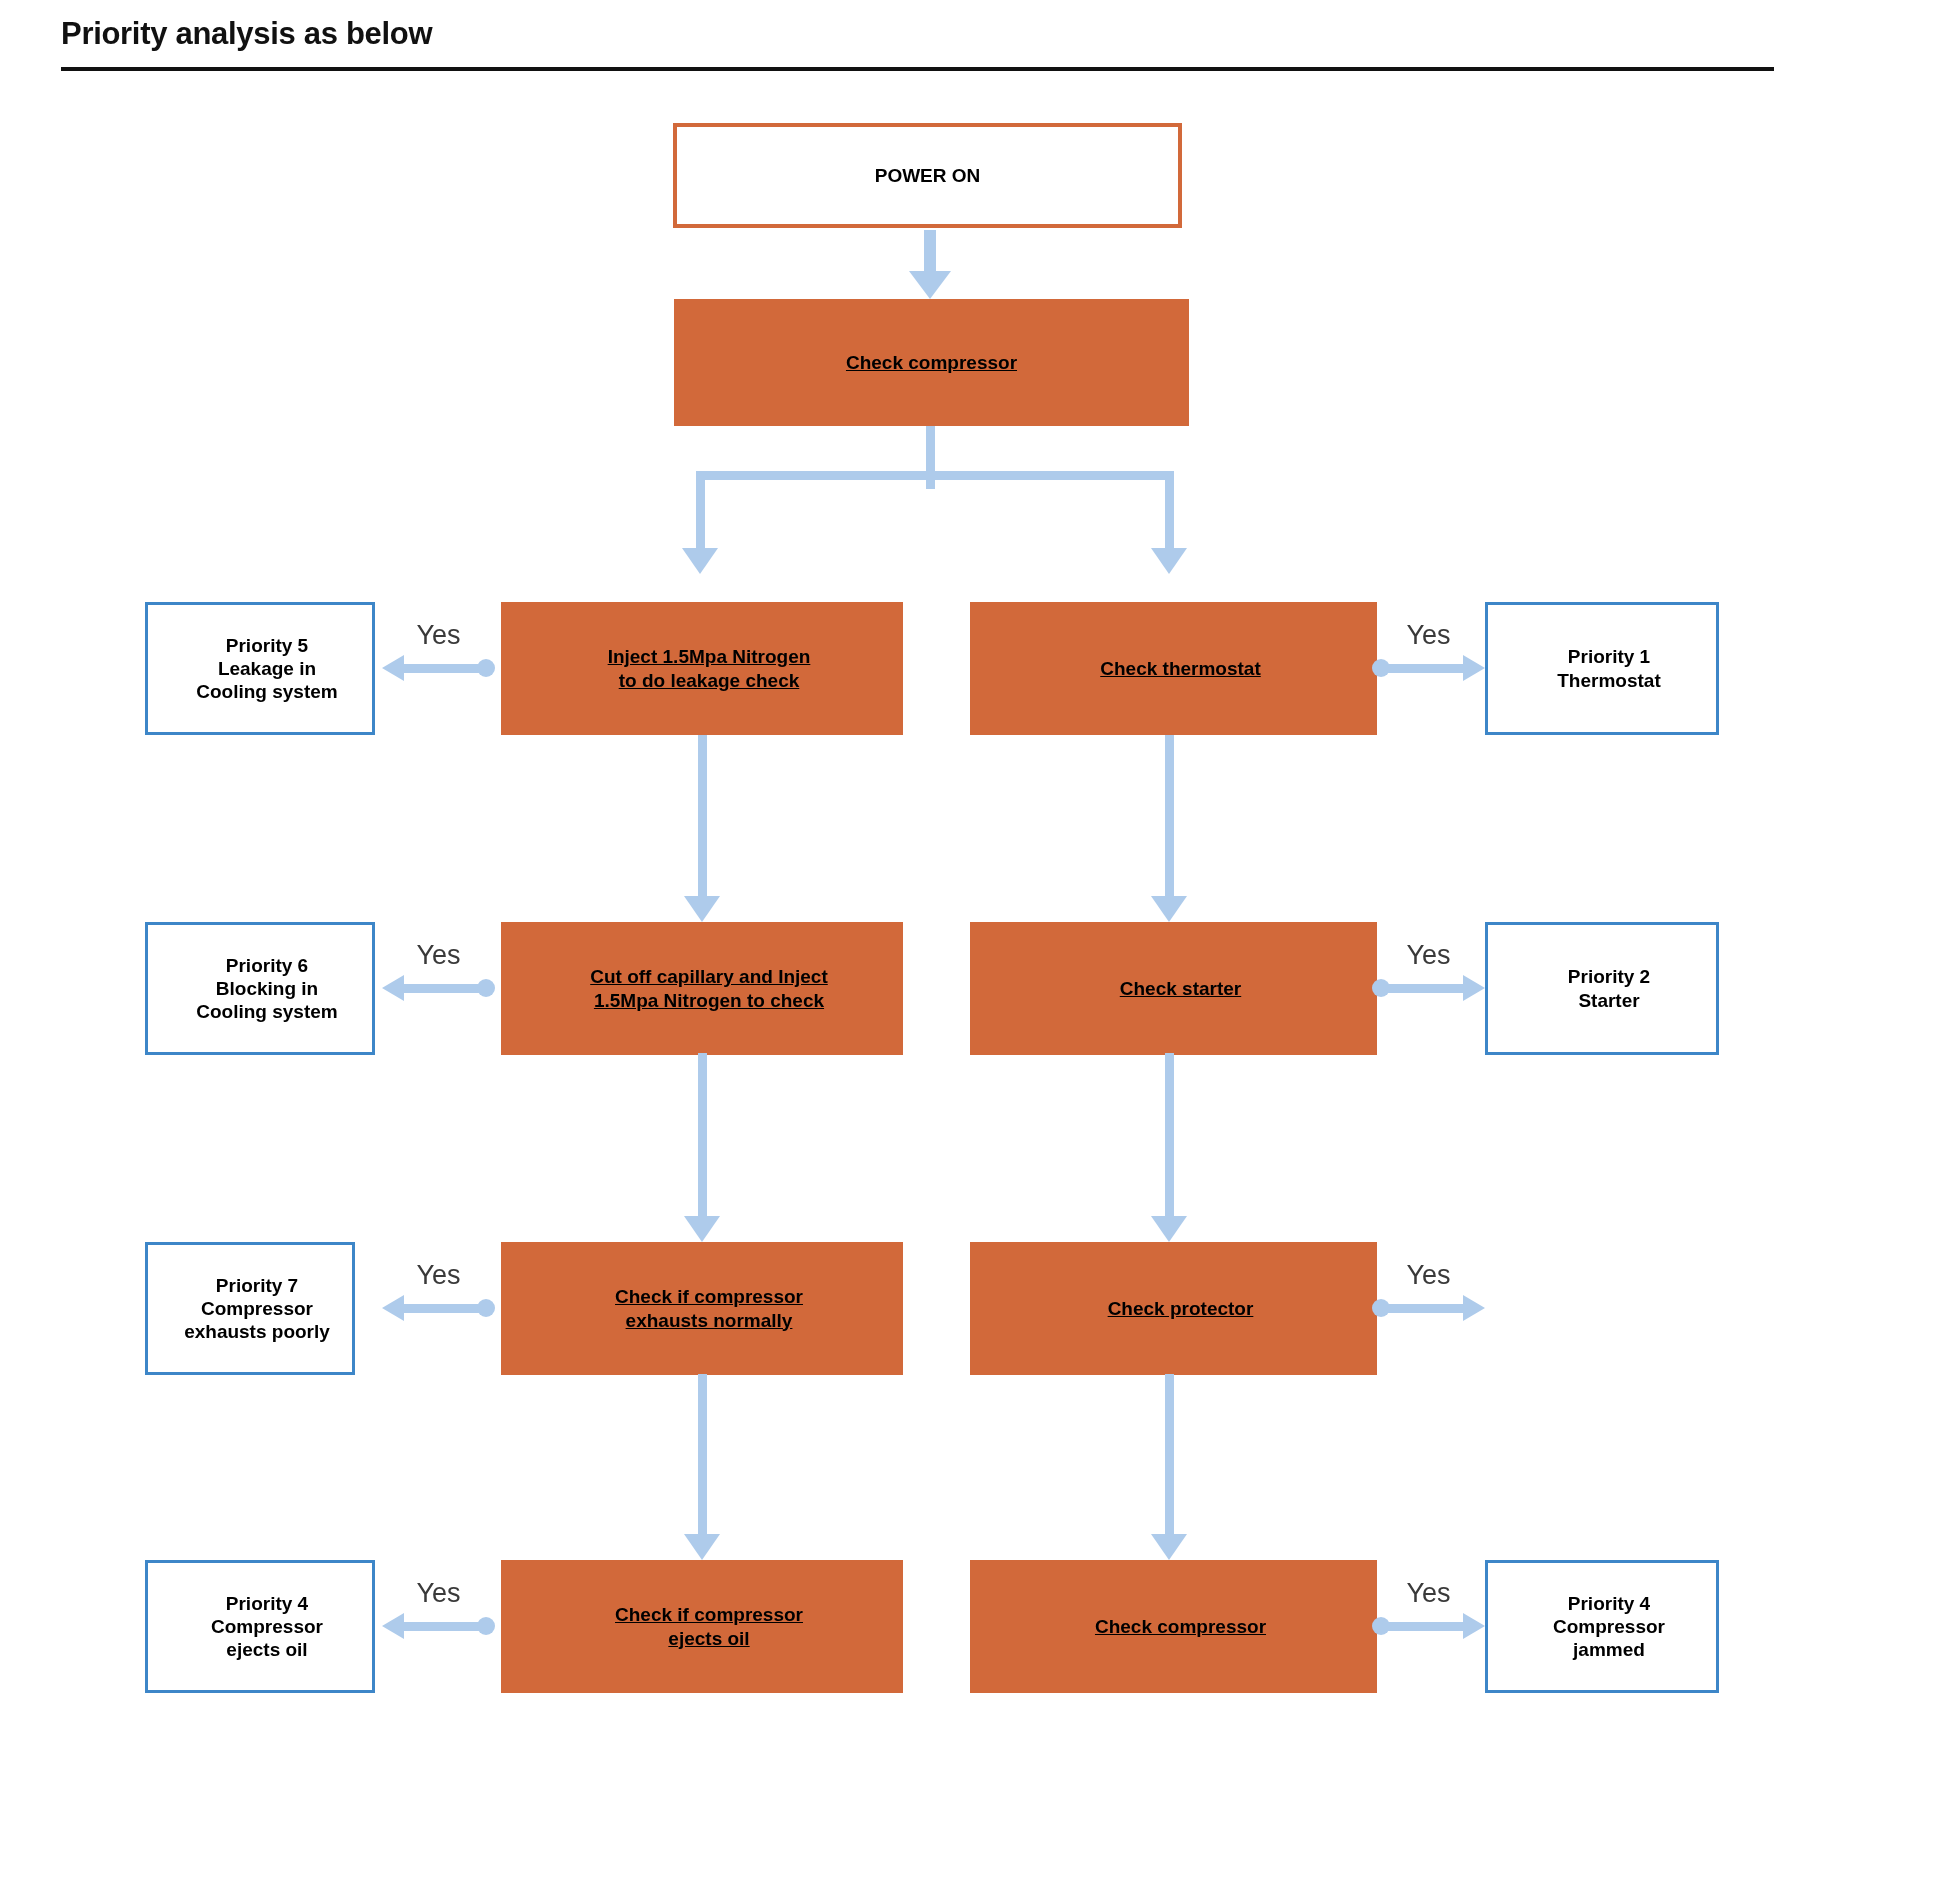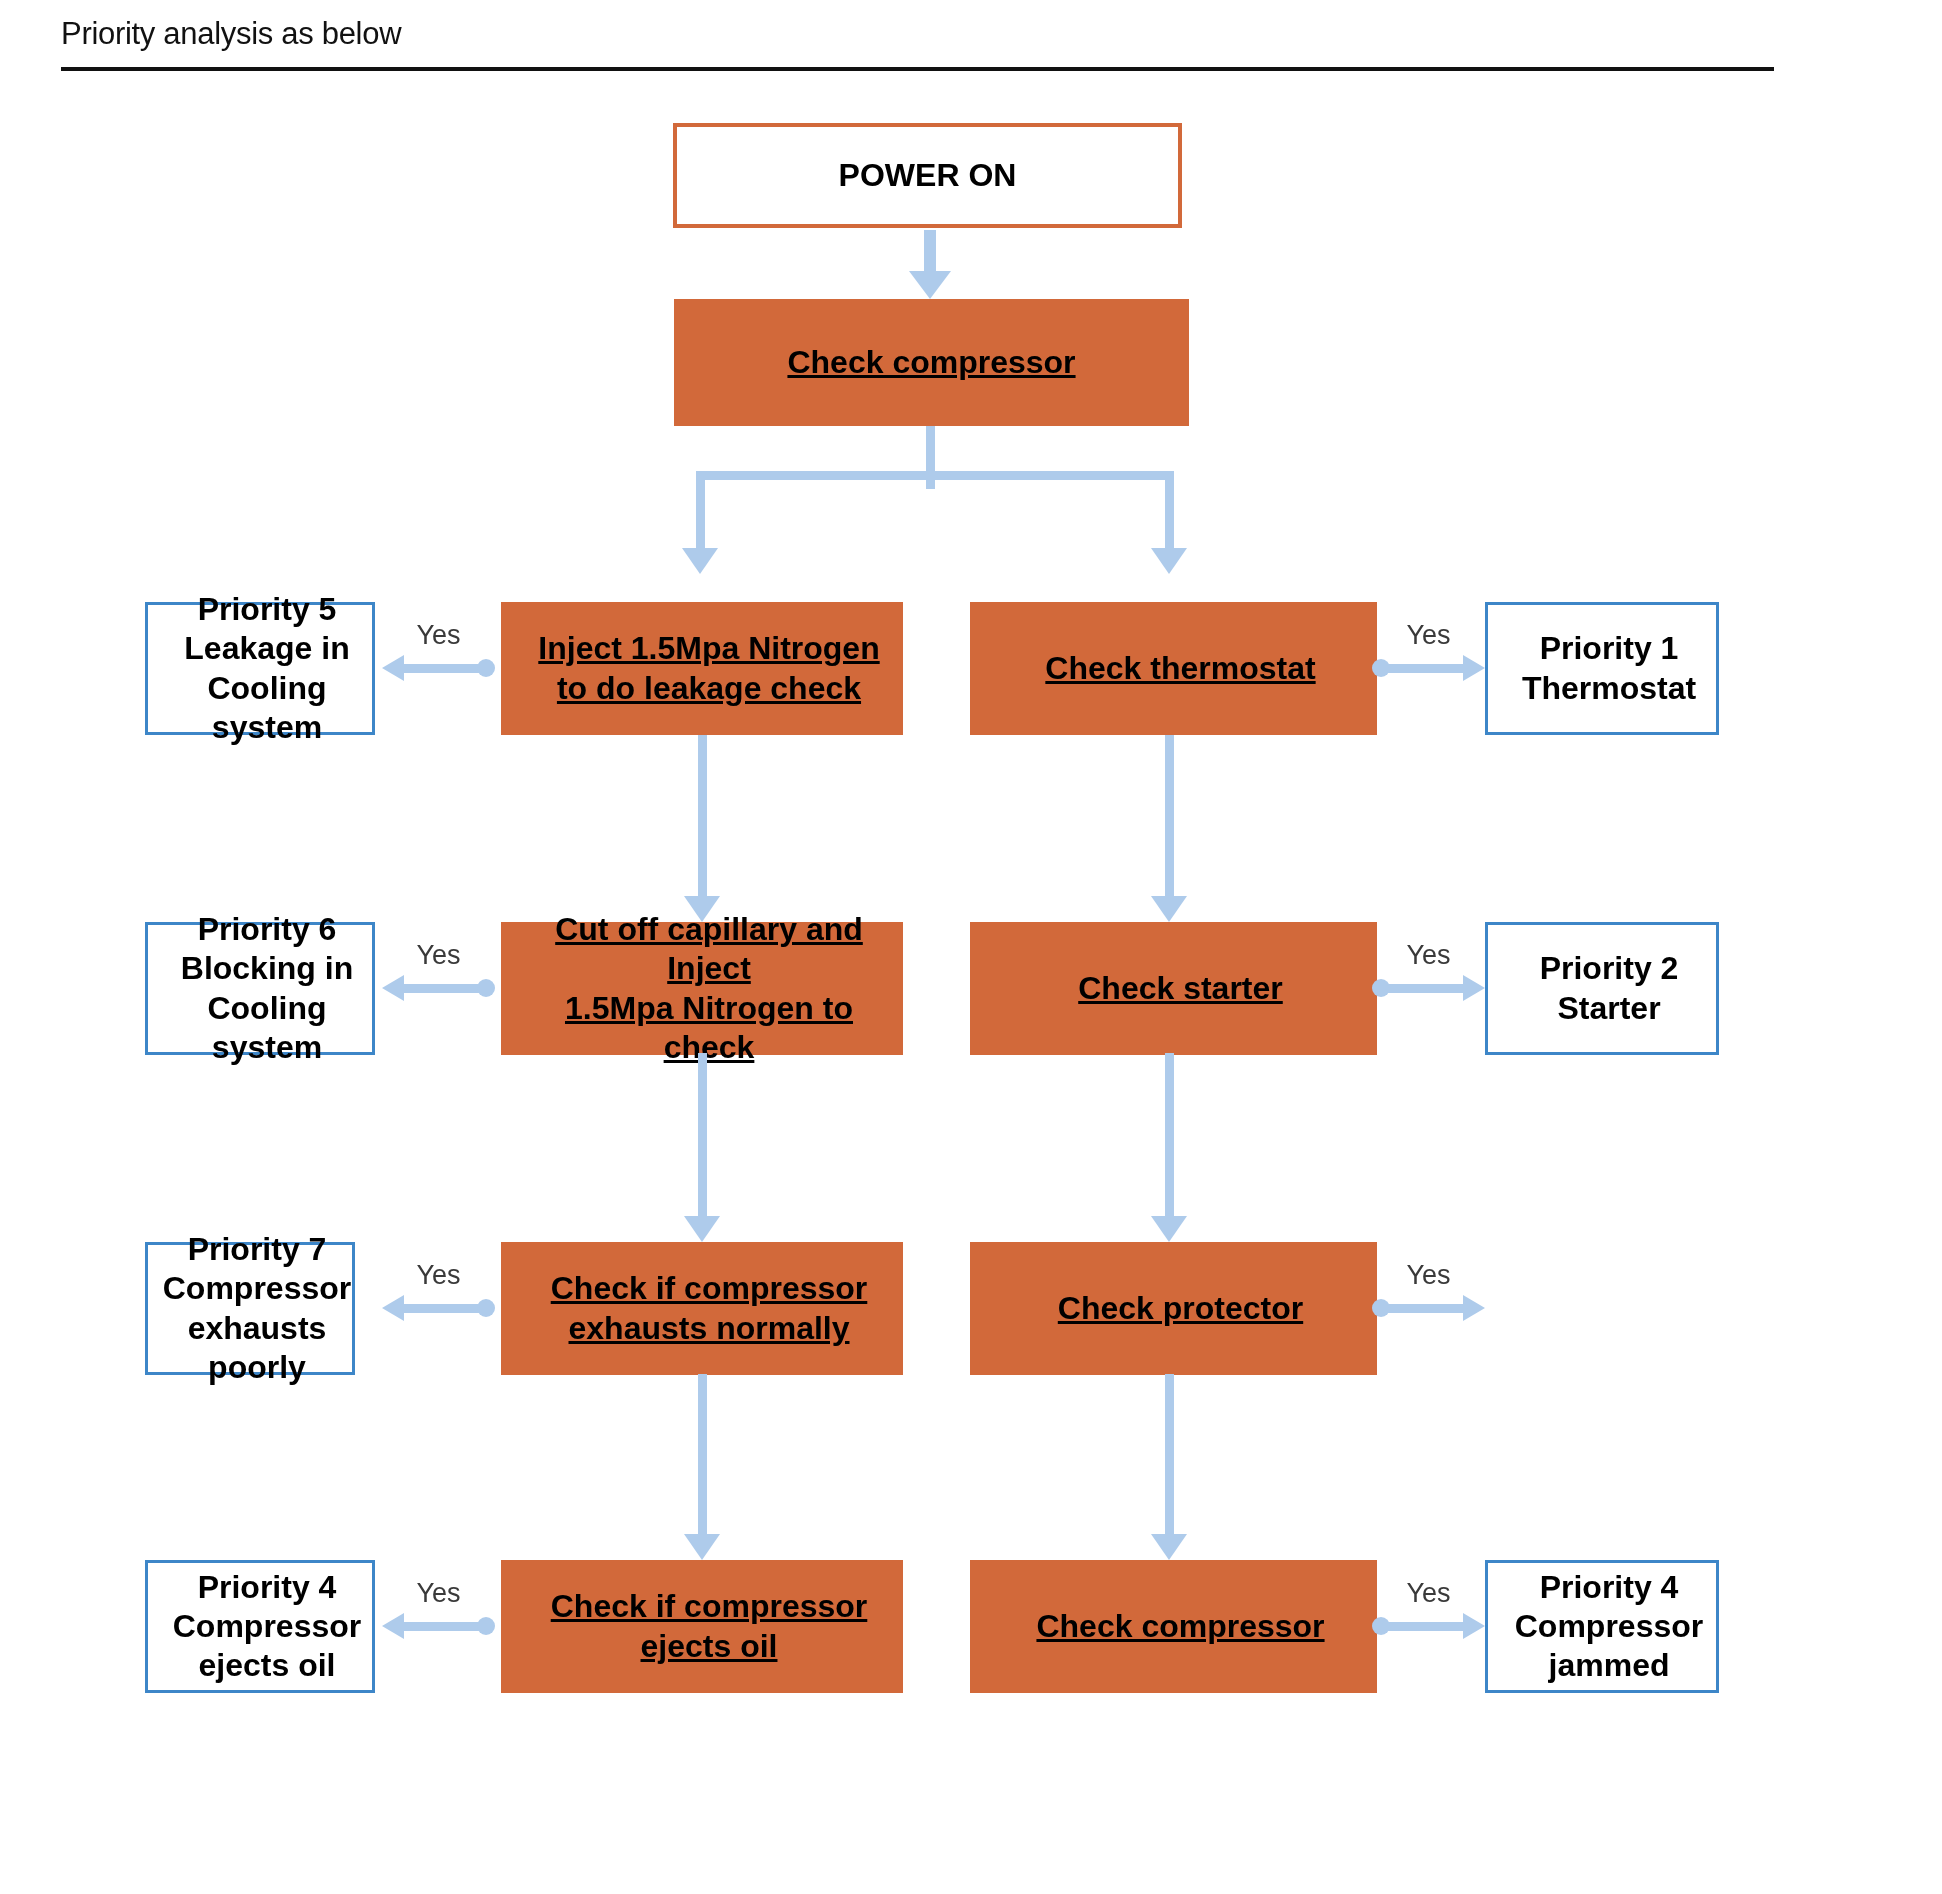--- a/index.html
+++ b/index.html
@@ -5,32 +5,32 @@
   html,body{margin:0;padding:0;background:#ffffff;}
   .canvas{
     position:relative;
     width:1942px;height:1895px;
     background:#ffffff;
     font-family:"Liberation Sans", sans-serif;
     overflow:hidden;
   }
   .page-title{
     position:absolute;left:61px;top:16px;
-    font-size:31px;font-weight:normal;color:#111;
+    font-size:31px;font-weight:bold;color:#111;
     letter-spacing:-0.3px;
   }
   .title-rule{
     position:absolute;left:61px;top:67px;
     width:1713px;height:4px;background:#111;
   }
   .box{
     position:absolute;
     display:flex;align-items:center;justify-content:center;
     text-align:center;
-    font-size:32px;font-weight:bold;color:#000;
+    font-size:19px;font-weight:bold;color:#000;
     line-height:1.22;
     white-space:pre-line;
     box-sizing:border-box;
     padding:4px 10px;
   }
   .start{background:#fff;border:4px solid var(--start-border,#D2693A);}
   .action{background:var(--action-fill,#D2693A);text-decoration:underline;}
   .priority{background:#fff;border:3px solid var(--priority-border,#3D86C8);}
   .row{position:absolute;left:0;width:100%;height:133px;}
   .row .box{height:133px;padding-left:24px;}

